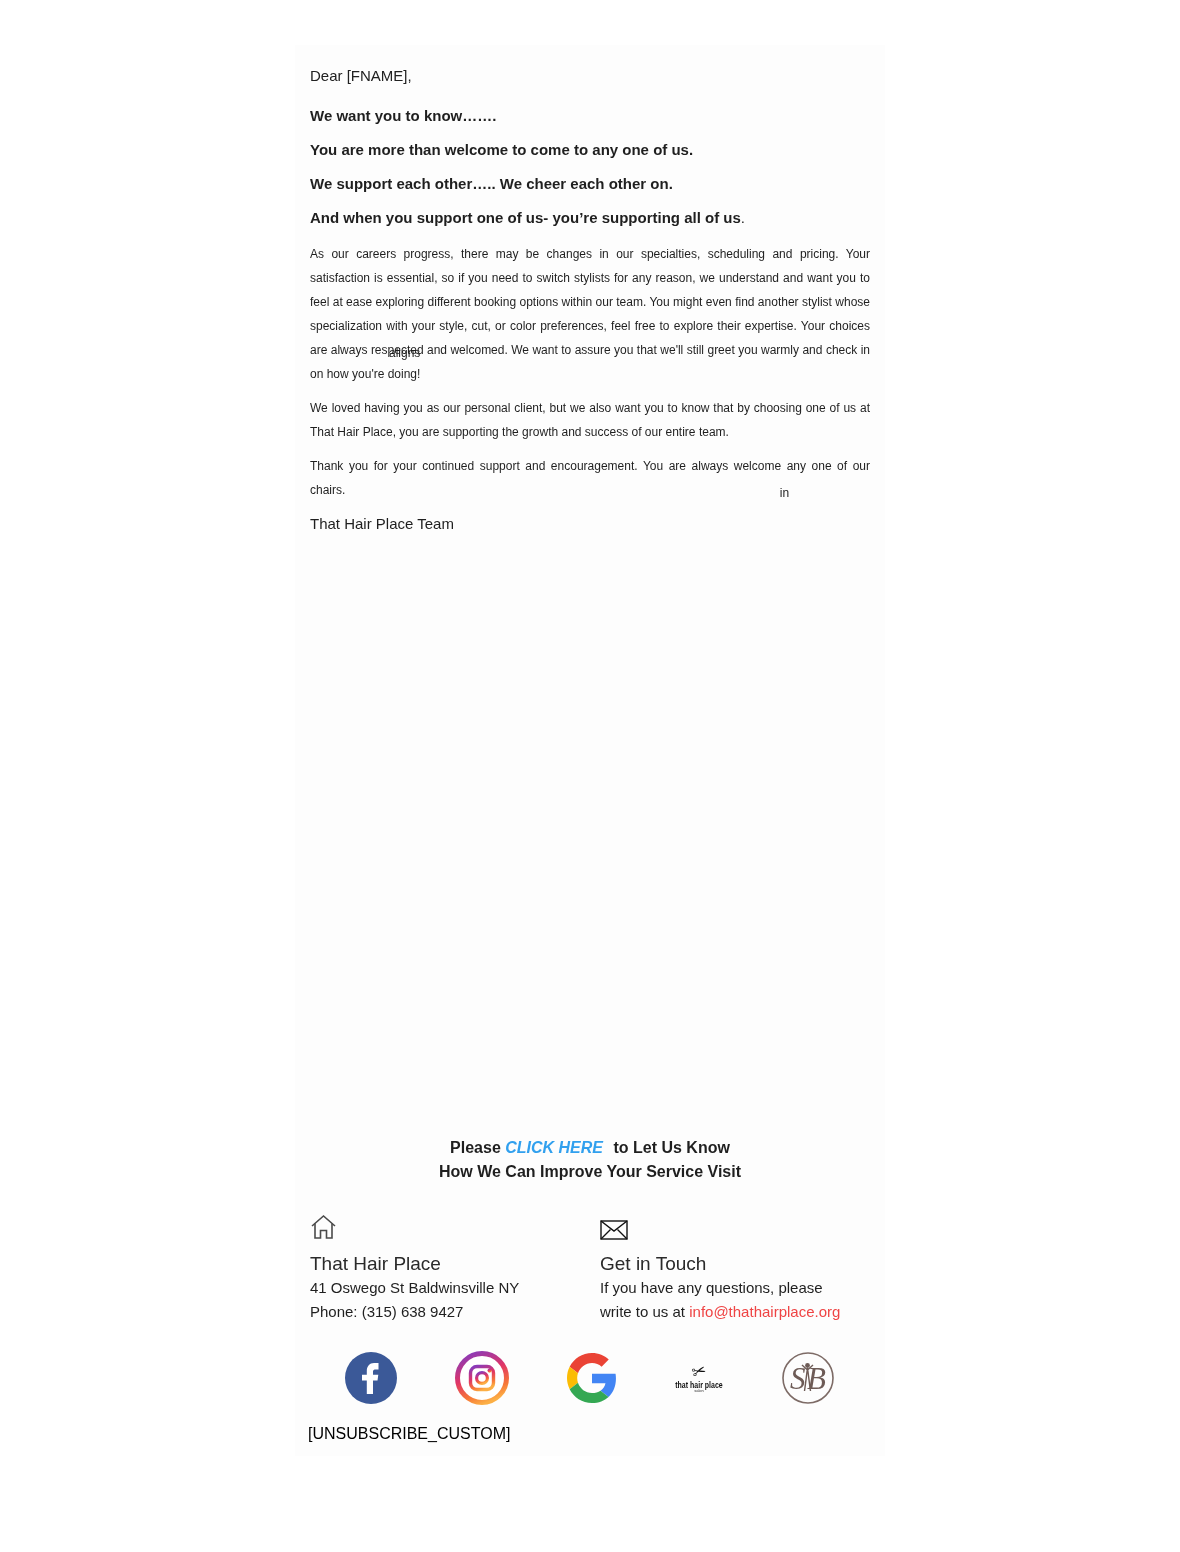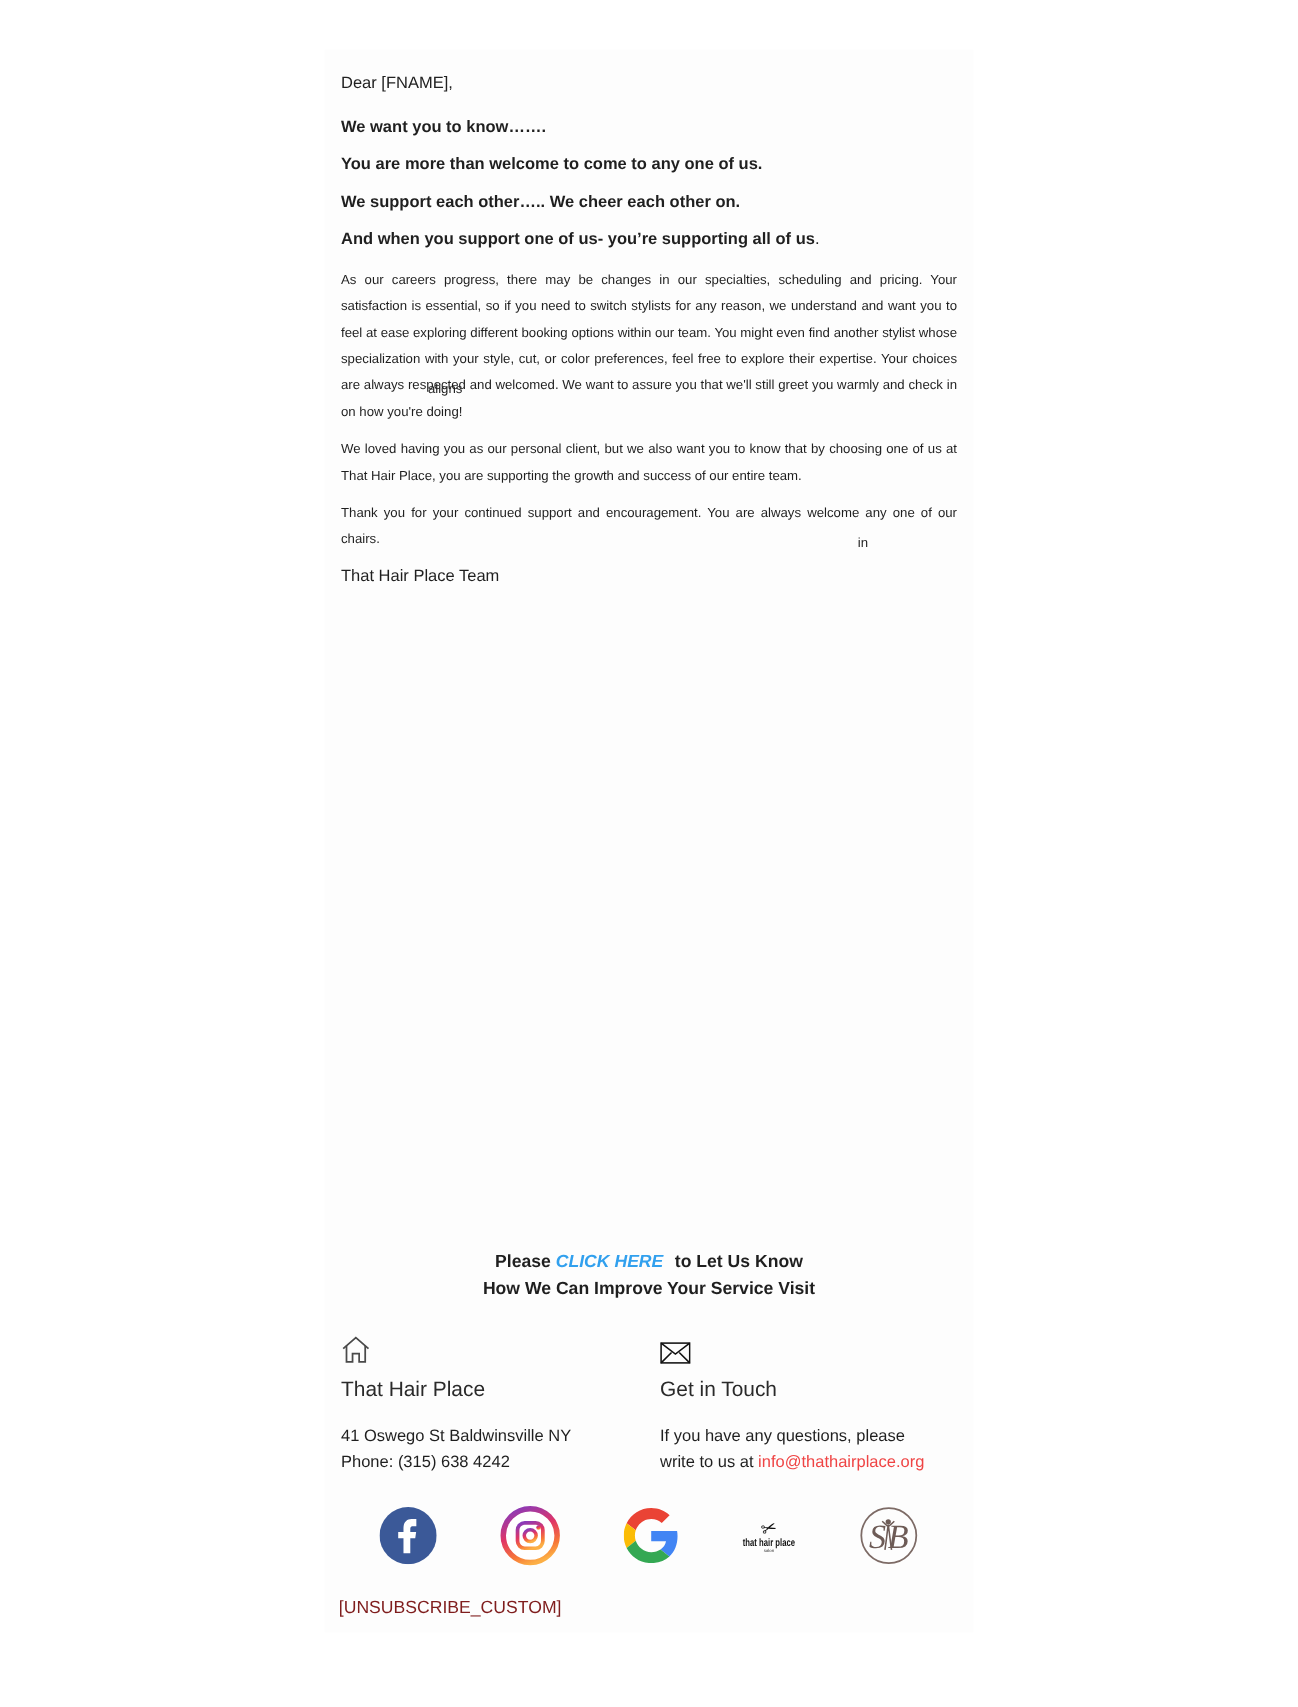--- a/index.html
+++ b/index.html
@@ -19,31 +19,31 @@
   .ov.p3 { left:46px; }
   .signoff { font-size:15px; line-height:24px; margin-top:10px; }
   .spacer { height:600px; }
   .feedback { text-align:center; font-size:16px; line-height:24px; font-weight:700; }
   .feedback .link { color:#31a0ee; font-style:italic; text-decoration:none; margin-right:6px; }
   .footer-row { display:flex; margin-top:30px; }
   .f-col { width:290px; }
   .f-col.right { width:270px; }
   .f-icon { height:26px; display:flex; align-items:flex-end; }
   .f-title { margin-top:12px; font-size:19px; line-height:24px; font-weight:400; color:#2a2a2a; }
-  .f-lines { margin-top:18px; font-size:15px; line-height:24px; }
+  .f-lines { margin-top:0; font-size:15px; line-height:24px; }
   .email-link { color:#ef4444; text-decoration:none; }
   .social-row { margin-top:26px; display:flex; align-items:center;
     justify-content:space-between; padding:0 35px 0 35px; }
   .social-row a { display:block; line-height:0; }
   .thp-logo { width:50px; text-align:center; color:#111; line-height:1; }
   .thp-logo .scis { font-size:17px; display:inline-block; transform:rotate(-18deg); }
   .thp-logo .thp-txt { font-size:7px; letter-spacing:0px; margin-top:1px; white-space:nowrap;
     font-weight:700; transform:scaleY(1.4); }
   .thp-logo .thp-sub { font-size:4px; margin-top:1px; color:#333; }
-  .unsub { margin-top:28px; margin-left:-2px; font-size:16px; line-height:20px; color:#7f1d1d; }
+  .unsub { margin-top:18px; margin-left:-2px; font-size:16px; line-height:20px; color:#000000; }
 </style>
 </head>
 <body>
 
 <div class="email-col">
 
   <div class="greeting">Dear [FNAME],</div>
 
   <p class="bold-line first">We want you to know…….</p>
   <p class="bold-line">You are more than welcome to come to any one of us.</p>
@@ -69,21 +69,21 @@
     <div class="f-col">
       <div class="f-icon">
         <svg width="27" height="26" viewBox="0 0 27 26" fill="none" stroke="#4a4a4a" stroke-width="1.6">
           <path d="M2 12 L13.5 2 L25 12"></path>
           <path d="M5 9.5 V24 H10.5 V16.5 H16.5 V24 H22 V9.5"></path>
         </svg>
       </div>
       <div class="f-title">That Hair Place</div>
       <div class="f-lines">
         <div>41 Oswego St Baldwinsville NY</div>
-        <div>Phone: (315) 638 4242</div>
+        <div>Phone: (315) 638 9427</div>
       </div>
     </div>
     <div class="f-col right">
       <div class="f-icon">
         <svg width="28" height="20" viewBox="0 0 28 20" fill="none" stroke="#111" stroke-width="1.4">
           <rect x="1" y="1" width="26" height="18"></rect>
           <path d="M1 1 L14 11 L27 1"></path>
           <path d="M1 19 L10.5 9.5 M27 19 L17.5 9.5"></path>
         </svg>
       </div>

